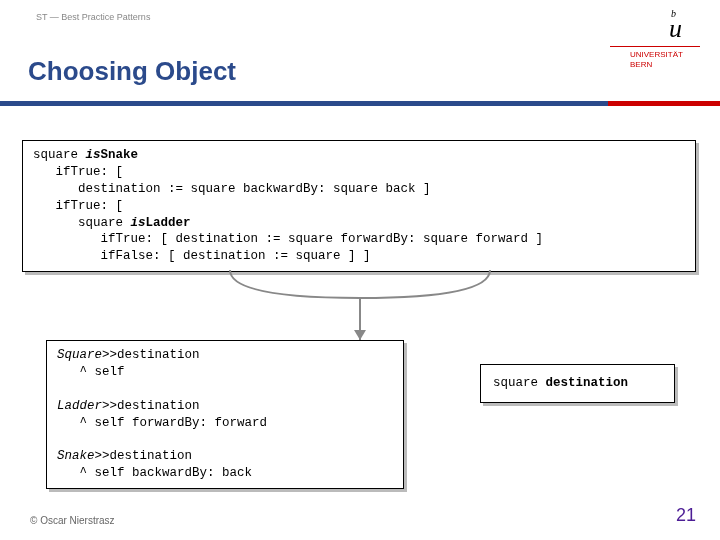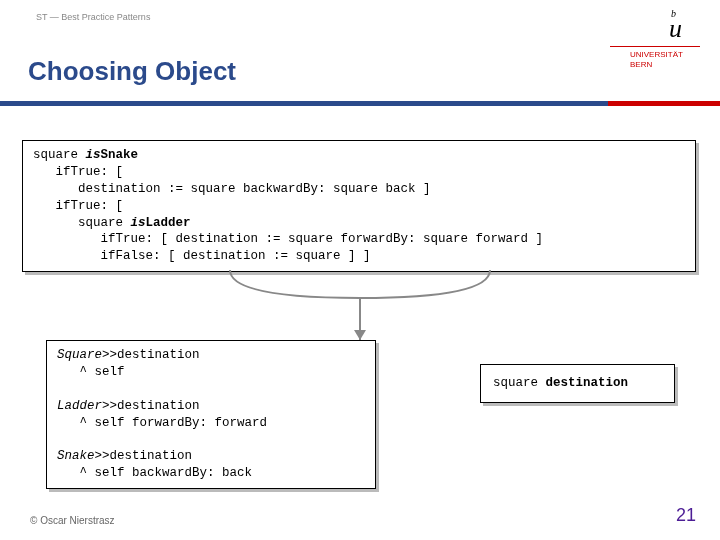--- a/index.html
+++ b/index.html
@@ -93,21 +93,21 @@
     border: 1px solid #000;
     background: #fff;
     font-family: "Courier New", monospace;
     font-size: 12.5px;
     line-height: 1.35;
     padding: 6px 10px;
     box-shadow: 3px 3px 0 #bbb;
     white-space: pre;
   }
   .box1 { top: 140px; left: 22px; width: 674px; }
-  .box2 { top: 340px; left: 46px; width: 330px; }
+  .box2 { top: 340px; left: 46px; width: 358px; }
   .box3 { top: 364px; left: 480px; width: 195px; padding: 10px 12px; }
   .footer-left {
     position: absolute;
     bottom: 14px;
     left: 30px;
     font-size: 10px;
     color: #666;
   }
   .footer-right {
     position: absolute;

